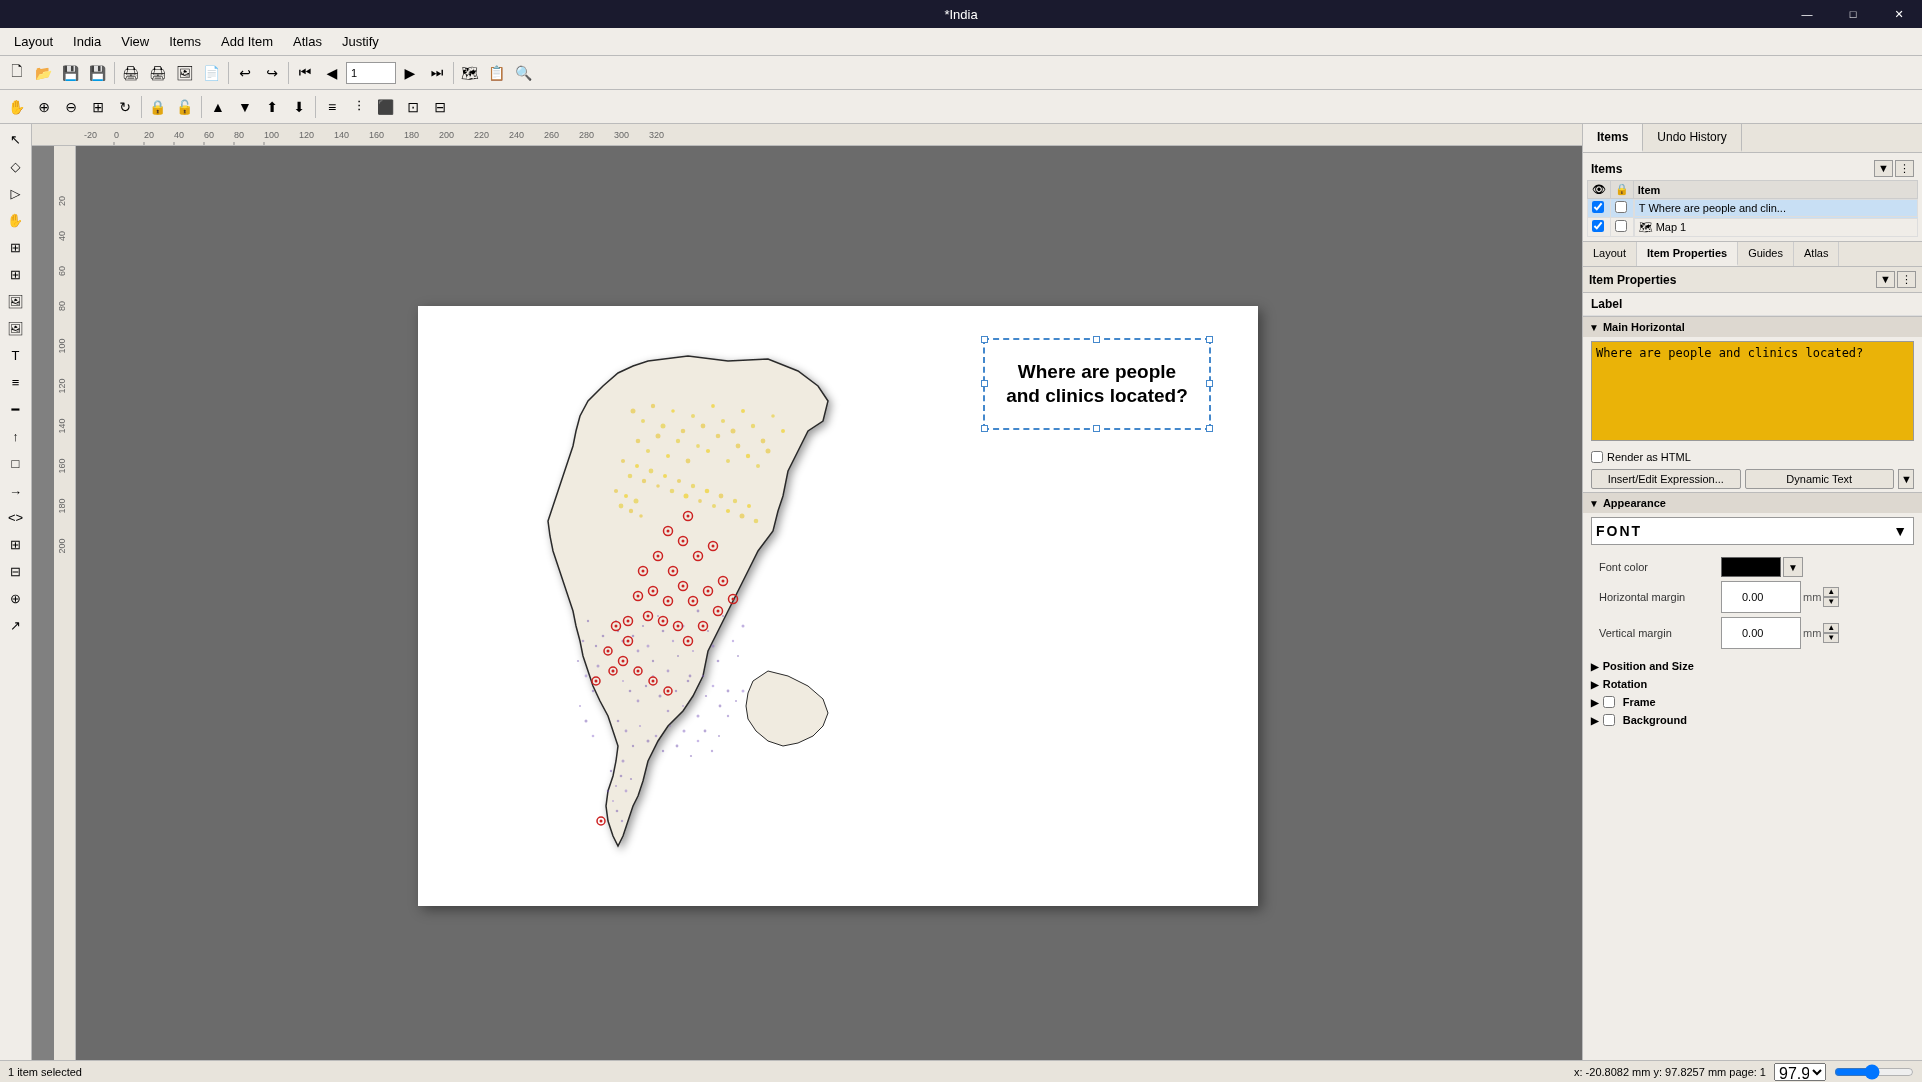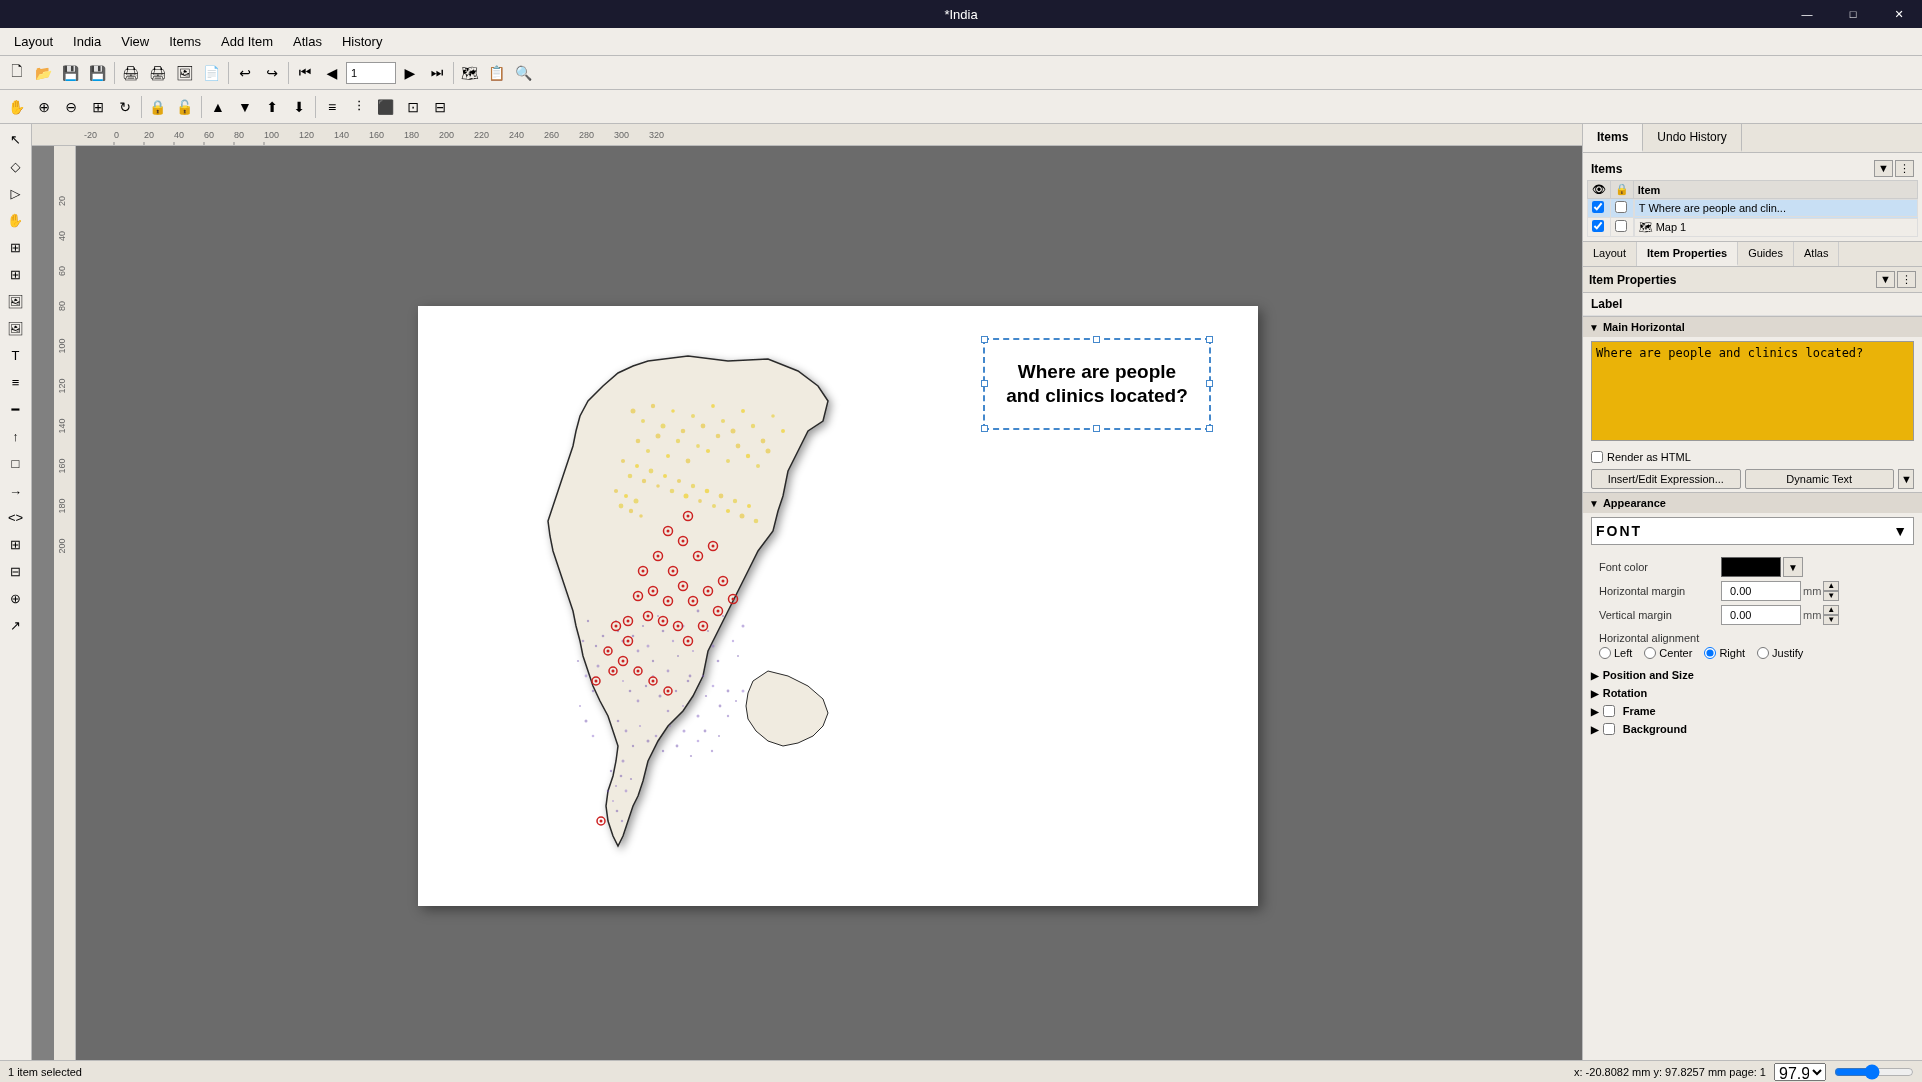--- a/index.html
+++ b/index.html
@@ -66,21 +66,21 @@
     .props-btn-arrow { width: 16px; padding: 3px 2px; font-size: 11px; border: 1px solid #999; background: #e8e4dc; cursor: pointer; }
 
     .appearance-section { padding: 4px 8px; }
     .font-selector { width: 100%; height: 28px; border: 1px solid #999; background: #fff; font-weight: bold; font-size: 14px; letter-spacing: 2px; display: flex; align-items: center; padding: 0 4px; cursor: pointer; justify-content: space-between; margin-bottom: 6px; }
 
     .prop-row { display: flex; align-items: center; margin-bottom: 4px; }
     .prop-label { width: 130px; font-size: 11px; color: #333; padding-left: 8px; }
     .prop-value { flex: 1; display: flex; align-items: center; gap: 2px; }
     .color-swatch { width: 60px; height: 20px; background: #000; border: 1px solid #666; cursor: pointer; }
     .color-btn { width: 20px; height: 20px; border: 1px solid #999; background: #e8e4dc; cursor: pointer; display: flex; align-items: center; justify-content: center; font-size: 10px; }
-    .num-input { width: 80px; height: 20px; border: 1px solid #999; padding: 1px 8px; font-size: 11px; }
+    .num-input { width: 80px; height: 32px; border: 1px solid #999; padding: 1px 20px; font-size: 11px; }
     .unit-label { font-size: 11px; color: #555; }
     .spin-btn { width: 16px; height: 10px; border: 1px solid #999; background: #e8e4dc; cursor: pointer; display: flex; align-items: center; justify-content: center; font-size: 8px; line-height: 1; }
 
     .alignment-row { padding: 3px 8px; }
     .alignment-label { font-size: 11px; color: #333; margin-bottom: 3px; }
     .radio-group { display: flex; gap: 12px; font-size: 11px; }
     .radio-item { display: flex; align-items: center; gap: 3px; cursor: pointer; }
 
     .subsection { padding: 3px 8px; cursor: pointer; display: flex; align-items: center; gap: 4px; font-weight: bold; font-size: 11px; }
     .subsection .arrow { font-size: 10px; }
@@ -113,21 +113,21 @@
   </div>
 </div>
 
 <div id="menubar">
   <span class="menu-item">Layout</span>
   <span class="menu-item">India</span>
   <span class="menu-item">View</span>
   <span class="menu-item">Items</span>
   <span class="menu-item">Add Item</span>
   <span class="menu-item">Atlas</span>
-  <span class="menu-item">History</span>
+  <span class="menu-item">Justify</span>
 </div>
 
 <div id="toolbar1">
   <div class="tb-btn" title="New">🗋</div>
   <div class="tb-btn" title="Open">📂</div>
   <div class="tb-btn" title="Save">💾</div>
   <div class="tb-btn" title="Save As">💾</div>
   <div class="tb-sep"></div>
   <div class="tb-btn" title="Print Preview">🖨</div>
   <div class="tb-btn" title="Print">🖨</div>
@@ -652,37 +652,20 @@
           <div class="prop-value">
             <input class="num-input" type="text" value="0.00" style="">
             <span class="unit-label">mm</span>
             <div class="spin-group">
               <div class="spin-btn">▲</div>
               <div class="spin-btn">▼</div>
             </div>
           </div>
         </div>
 
-        <div class="alignment-row">
-          <div class="alignment-label">Horizontal alignment</div>
-          <div class="radio-group">
-            <label class="radio-item">
-              <input type="radio" name="h-align" value="left" style=""> Left
-            </label>
-            <label class="radio-item">
-              <input type="radio" name="h-align" value="center" style=""> Center
-            </label>
-            <label class="radio-item">
-              <input type="radio" name="h-align" value="right" checked="" style=""> Right
-            </label>
-            <label class="radio-item">
-              <input type="radio" name="h-align" value="justify" style=""> Justify
-            </label>
-          </div>
-        </div>
 
       </div>
 
       
       <div class="subsection">
         <span class="arrow">▶</span>
         <span>Position and Size</span>
       </div>
 
       

